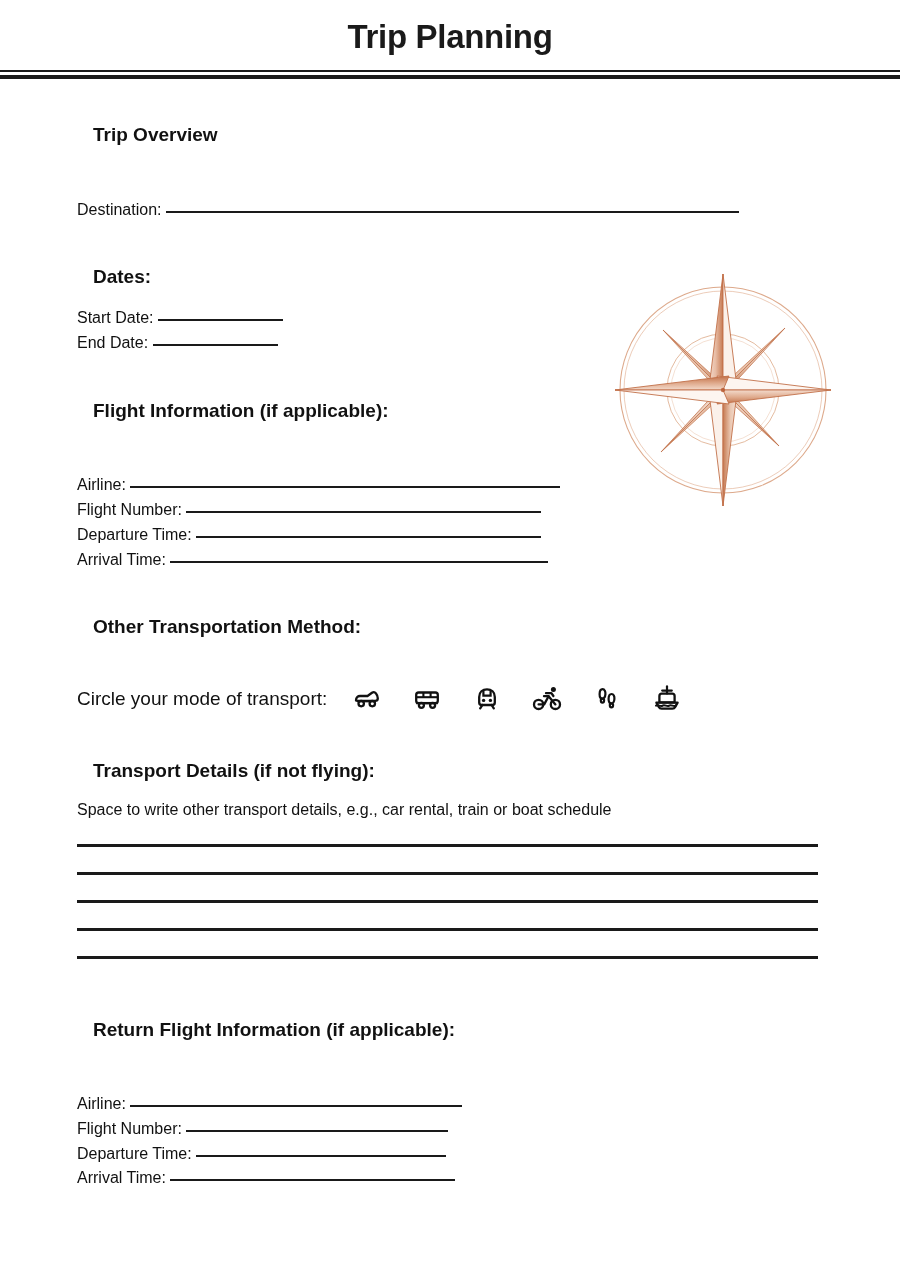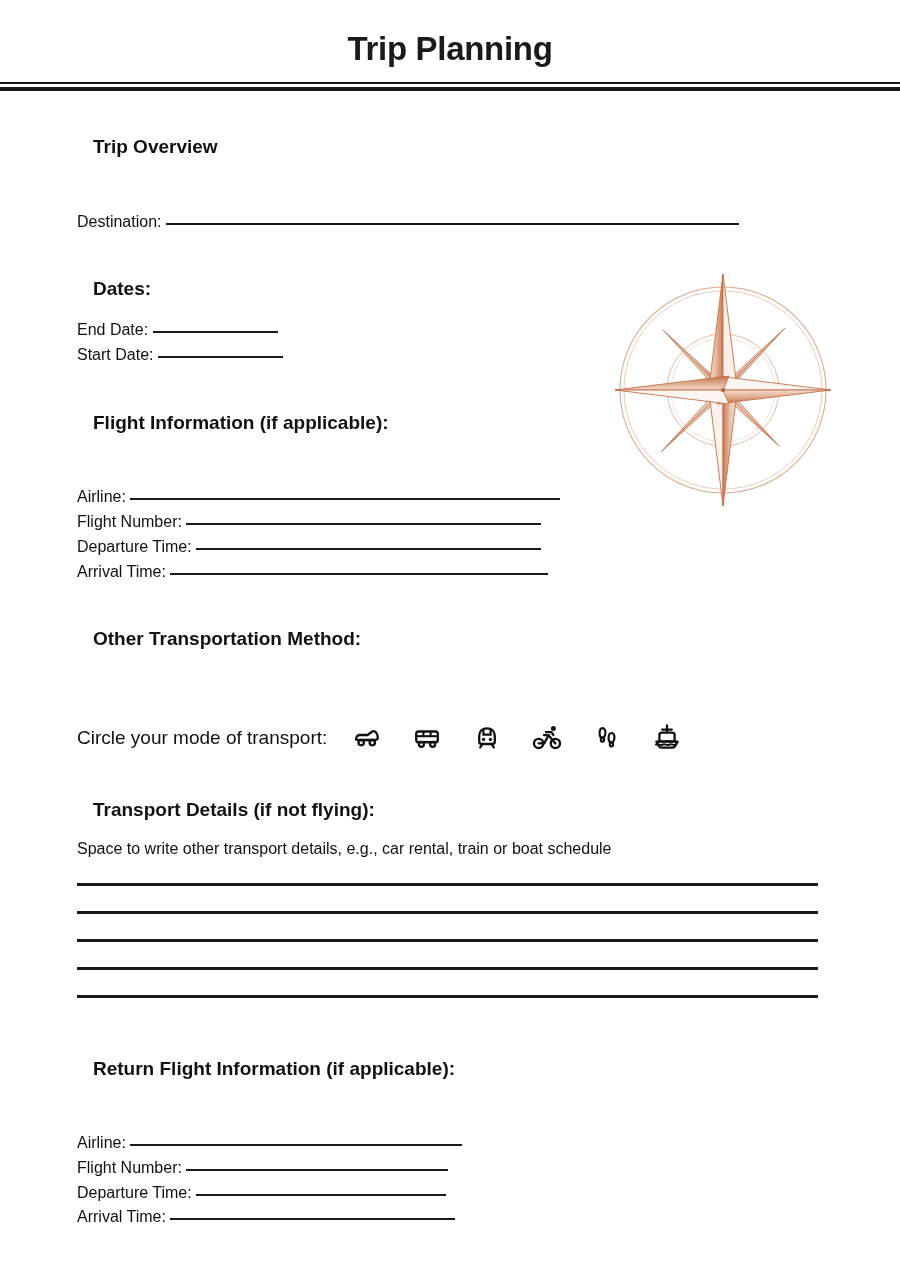--- a/index.html
+++ b/index.html
@@ -15,21 +15,21 @@
     color: #111111;
     overflow: hidden;
   }
 
   
   .page-title {
     text-align: center;
     font-size: 33px;
     font-weight: bold;
     letter-spacing: -0.3px;
-    padding-top: 30px;
+    padding-top: 18px;
     margin: 0;
     color: #1a1a1a;
     font-stretch: condensed;
   }
 
   
   .header-rules {
     margin-top: 14px;
     width: 100%;
   }
@@ -80,21 +80,20 @@
   .spacer-22 { height: 22px; }
   .spacer-28 { height: 28px; }
   .spacer-34 { height: 34px; }
 
   
   .transport-row {
     display: flex;
     align-items: center;
     font-size: 19px;
     color: #111111;
-    margin-top: 27px;
   }
   .transport-prompt { margin-right: 24px; }
   .icon-list {
     display: flex;
     align-items: center;
     gap: 28px;
   }
   .t-icon {
     width: 32px;
     height: 32px;
@@ -144,26 +143,26 @@
   <div class="field-row">
     <span class="field-label">Destination:</span>
     <span class="blank" style="width:573px"></span>
   </div>
 
   <div class="spacer-28"></div>
 
   <h2 class="section-head">Dates:</h2>
 
   <div class="field-row">
+    <span class="field-label">Start Date:</span>
+    <span class="blank" style="width:125px"></span>
+  </div>
+
+  <div class="field-row">
     <span class="field-label">End Date:</span>
-    <span class="blank" style="width:125px"></span>
-  </div>
-
-  <div class="field-row">
-    <span class="field-label">Start Date:</span>
     <span class="blank" style="width:125px"></span>
   </div>
 
   <div class="spacer-28"></div>
 
   <h2 class="section-head">Flight Information (if applicable):</h2>
 
   <div class="spacer-34"></div>
 
   <div class="field-row">

